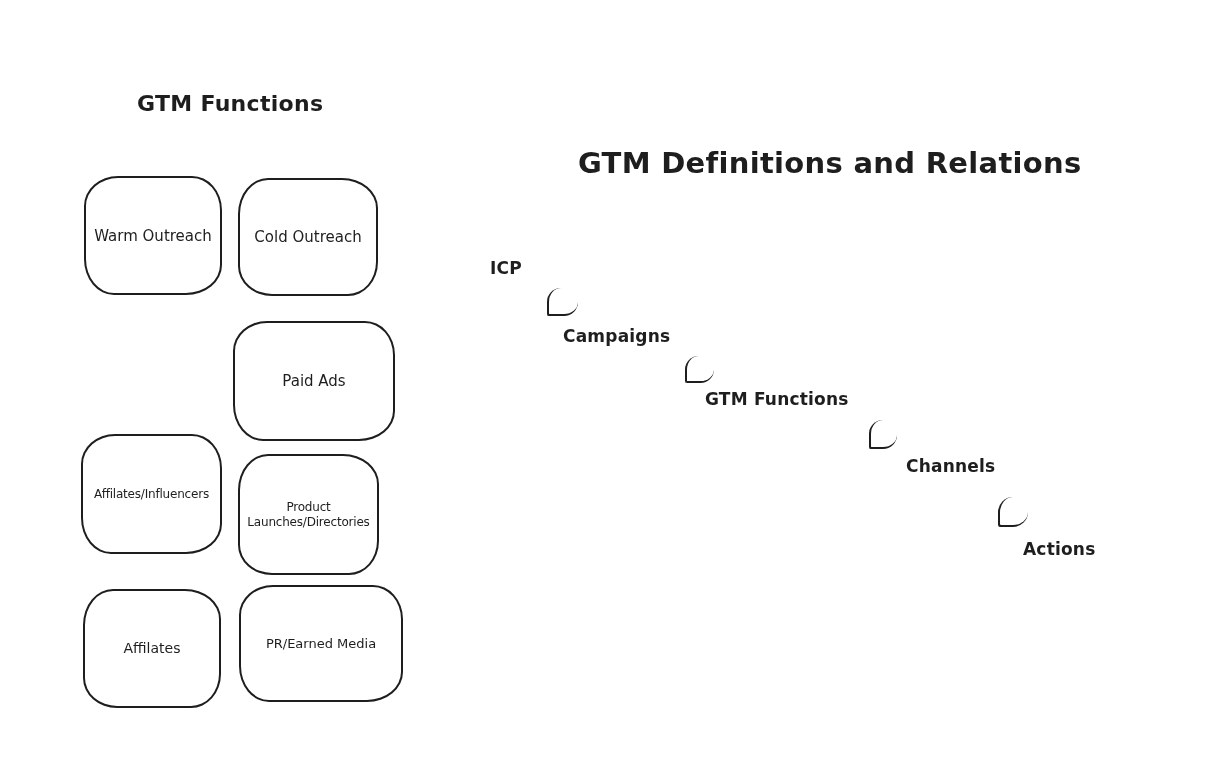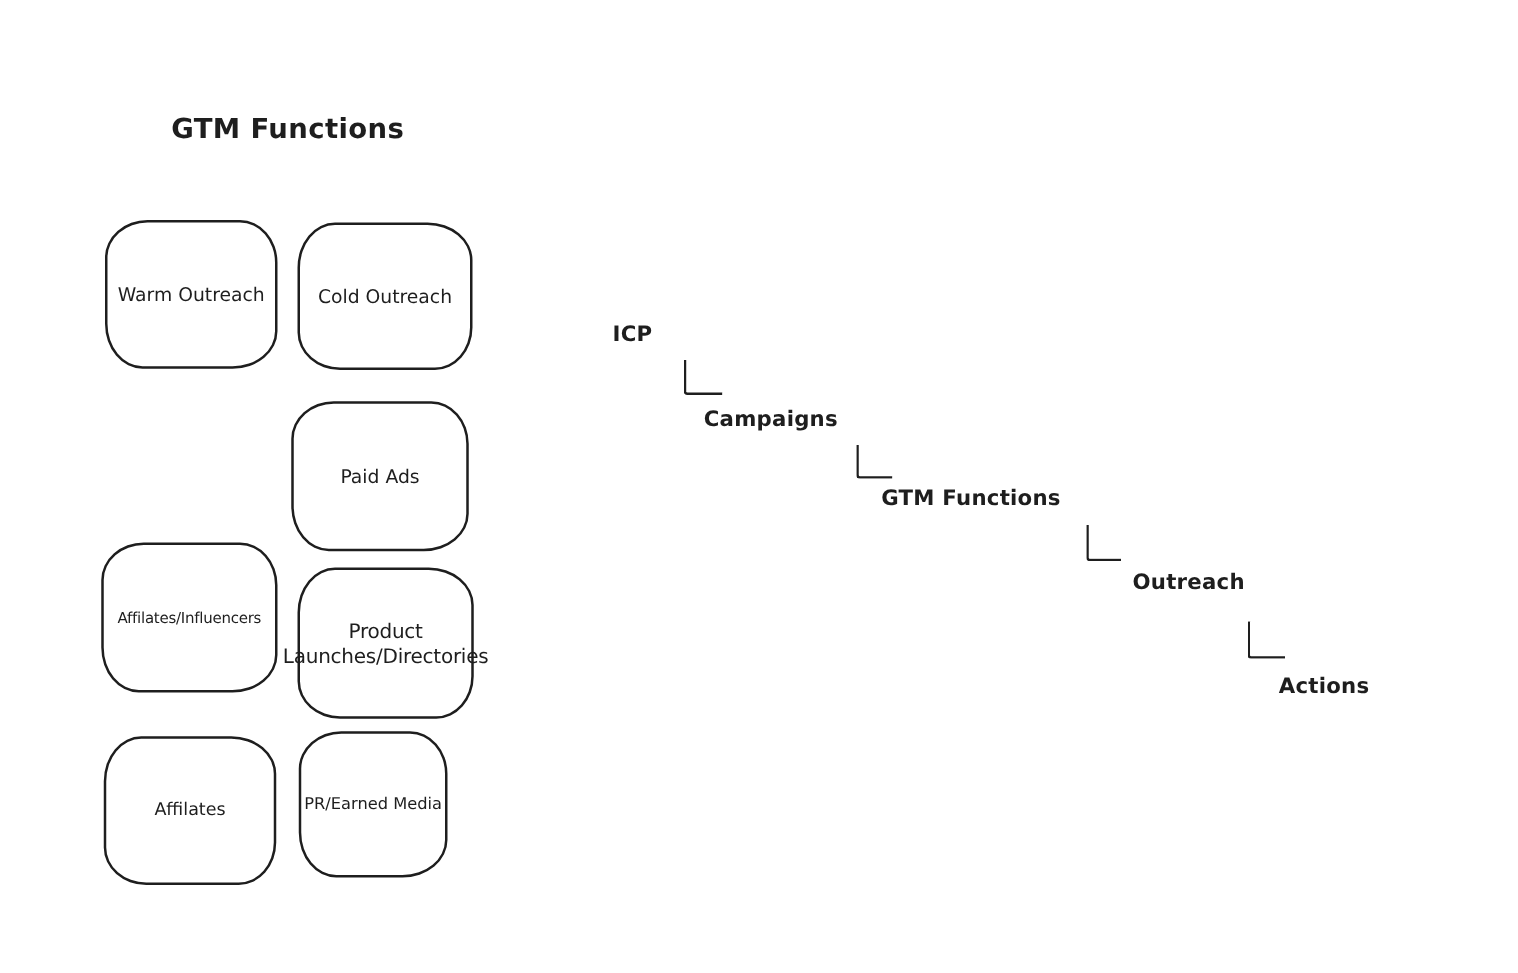--- a/index.html
+++ b/index.html
@@ -1,15 +1,15 @@
 <!DOCTYPE html>
 <html style="--stroke: #1e1e1e; --bg: #ffffff;"><head>
 <meta charset="utf-8">
 <style>
-  * { margin: 0; padding: 0; box-sizing: border-box; }
+  * { margin: 0; padding: 0; box-sizing: border-box; border-radius: 16px; }
   html, body { width: 1214px; height: 778px; }
   body {
     background: var(--bg, #ffffff);
     font-family: "DejaVu Sans", sans-serif;
     color: var(--stroke, #1e1e1e);
   }
   .canvas {
     position: relative;
     width: 1214px;
     height: 778px;
@@ -37,27 +37,27 @@
     justify-content: center;
     text-align: center;
     padding: 4px;
   }
   .rA { border-radius: 34px 30px 36px 30px / 30px 34px 30px 36px; }
   .rB { border-radius: 30px 36px 30px 34px / 36px 30px 34px 30px; }
   .fn-label { font-size: 15px; line-height: 1.2; }
   .b1 { left: 84px;  top: 176px; width: 138px; height: 119px; }
   .b2 { left: 238px; top: 178px; width: 140px; height: 118px; }
   .b3 { left: 79px;  top: 313px; width: 140px; height: 120px; }
-  .b4 { left: 233px; top: 321px; width: 142px; height: 120px; }
+  .b4 { left: 233px; top: 321px; width: 162px; height: 120px; }
   .b5 { left: 81px;  top: 434px; width: 141px; height: 120px; }
   .b6 { left: 238px; top: 454px; width: 141px; height: 121px; }
   .b7 { left: 83px;  top: 589px; width: 138px; height: 119px; }
-  .b8 { left: 239px; top: 585px; width: 119px; height: 117px; }
+  .b8 { left: 239px; top: 585px; width: 164px; height: 117px; }
   .b5 .fn-label { font-size: 12px; white-space: nowrap; letter-spacing: -0.2px; }
-  .b6 .fn-label { font-size: 16px; letter-spacing: -0.2px; }
+  .b6 .fn-label { font-size: 12px; letter-spacing: -0.2px; }
   .b7 .fn-label { font-size: 14px; }
   .b8 .fn-label { font-size: 13px; white-space: nowrap; }
 
   
   .cascade-label {
     position: absolute;
     white-space: nowrap;
     font-weight: bold;
     font-size: 17px;
     letter-spacing: 0.2px;
@@ -101,28 +101,29 @@
   <div class="fn-box rB b6">
     <span class="fn-label">Product Launches/Directories</span>
   </div>
   <div class="fn-box rB b7">
     <span class="fn-label">Affilates</span>
   </div>
   <div class="fn-box rA b8">
     <span class="fn-label">PR/Earned Media</span>
   </div>
 
+  <div class="group-title right-title">GTM Definitions and Relations</div>
 
   <div class="cascade-label c1">ICP</div>
   <div class="elbow e1"></div>
 
   <div class="cascade-label c2">Campaigns</div>
   <div class="elbow e2"></div>
 
   <div class="cascade-label c3">GTM Functions</div>
   <div class="elbow e3"></div>
 
-  <div class="cascade-label c4">Outreach</div>
+  <div class="cascade-label c4">Channels</div>
   <div class="elbow e4"></div>
 
   <div class="cascade-label c5">Actions</div>
 
 </div>
 
 </body></html>

